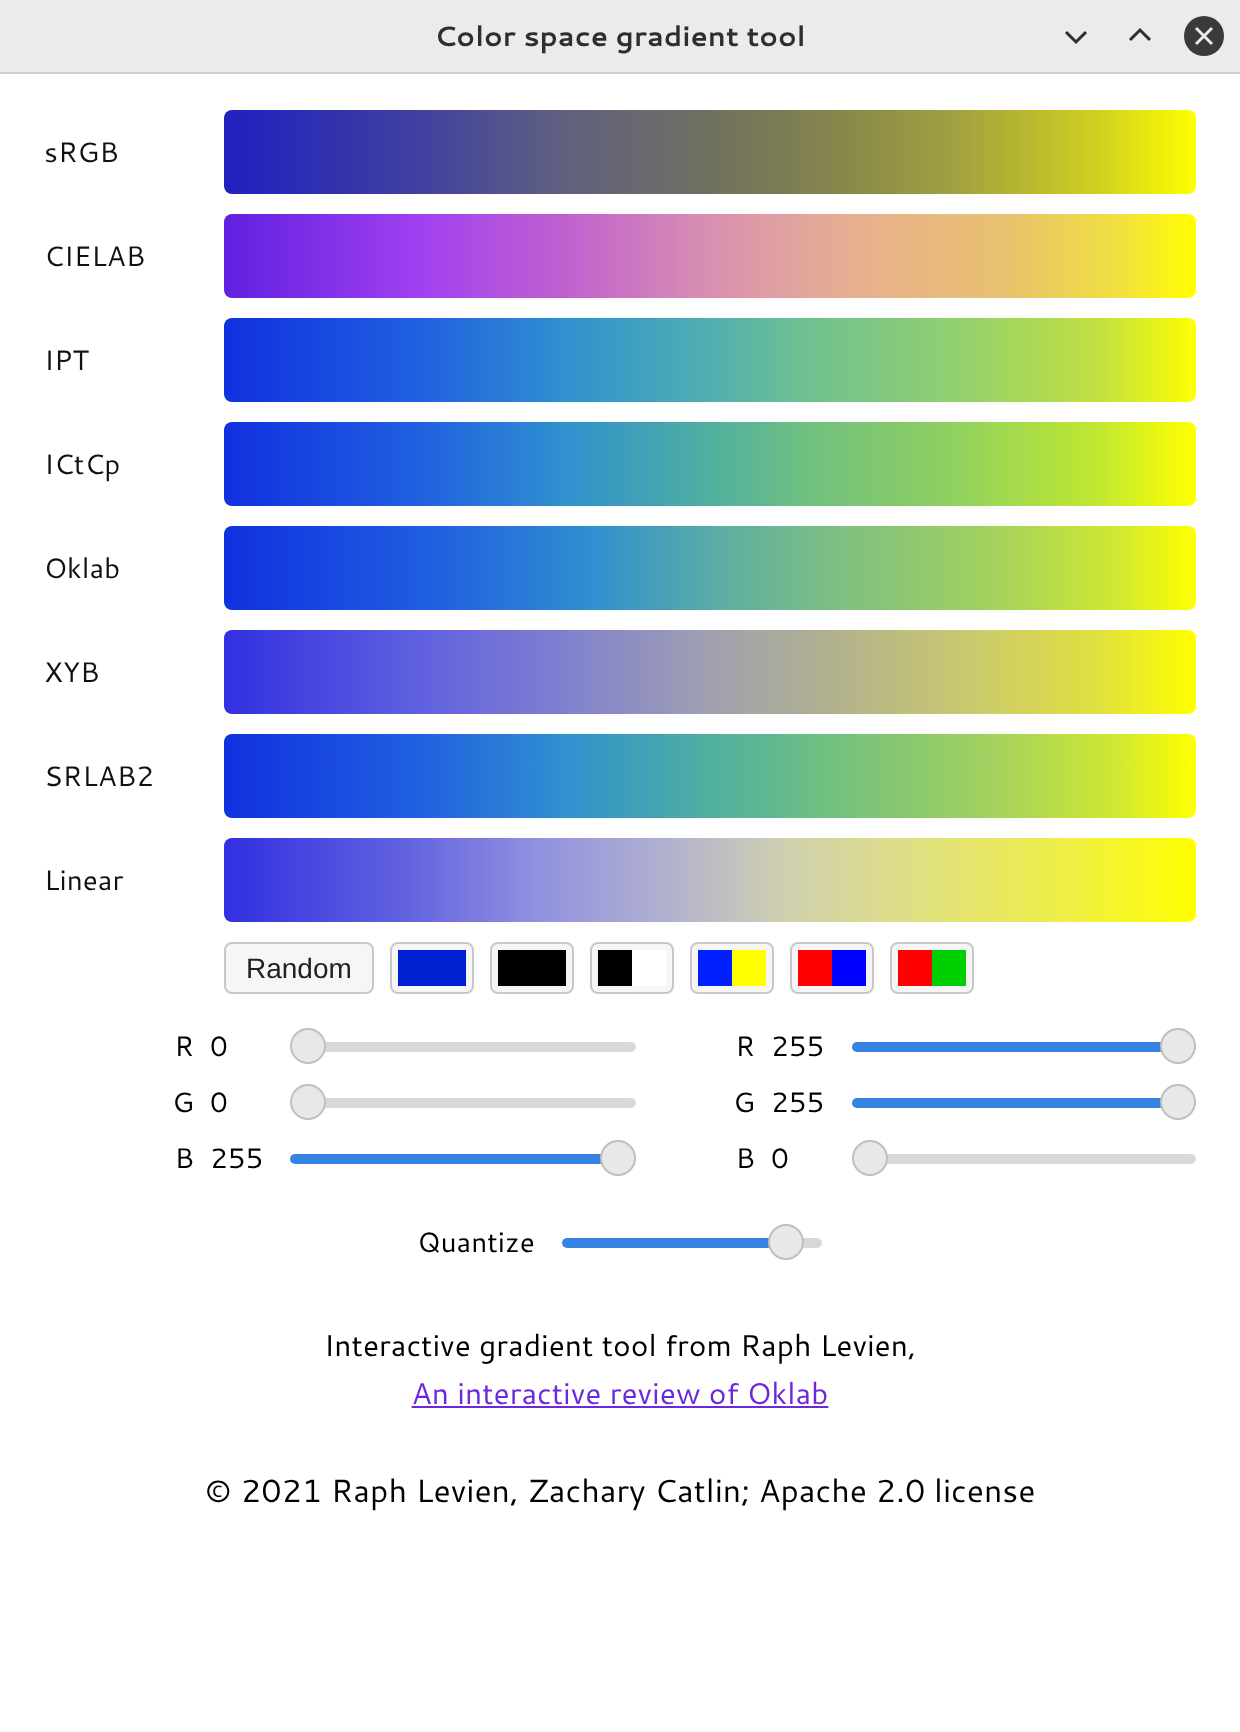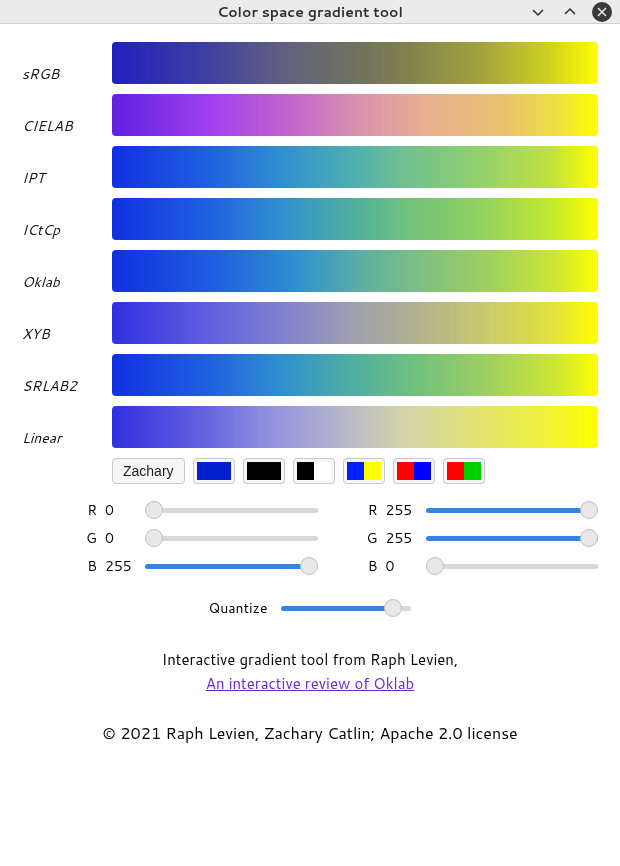--- a/index.html
+++ b/index.html
@@ -5,21 +5,21 @@
     * { box-sizing: border-box; margin: 0; padding: 0; }
     body {
       width: 620px;
       height: 866px;
       font-family: -apple-system, "Segoe UI", Cantarell, sans-serif;
       font-size: 14px;
       background: #fff;
       overflow: hidden;
     }
     .titlebar {
-      height: 24px;
+      height: 37px;
       background: #ebebeb;
       border-bottom: 1px solid #d0d0d0;
       display: flex;
       align-items: center;
       justify-content: center;
       position: relative;
     }
     .titlebar-title {
       font-weight: bold;
       color: #2e2e2e;
@@ -46,23 +46,22 @@
       height: 20px;
       border-radius: 50%;
       background: #3a3a3a;
       color: #ebebeb;
     }
     .content {
       padding: 18px 22px;
     }
     .gradient-row {
       display: flex;
-      align-items: flex-end;
+      align-items: center;
       margin-bottom: 10px;
-      font-style: italic;
     }
     .gradient-label {
       width: 90px;
       color: #111;
       font-size: 14px;
     }
     .gradient-bar {
       flex: 1;
       height: 42px;
       border-radius: 4px;
@@ -278,21 +277,21 @@
         <div class="gradient-label">SRLAB2</div>
         <div class="gradient-bar g-srlab2"></div>
       </div>
       <div class="gradient-row">
         <div class="gradient-label">Linear</div>
         <div class="gradient-bar g-linear"></div>
       </div>
     </div>
 
   <div class="preset-row">
-    <button class="random-btn">Zachary</button>
+    <button class="random-btn">Random</button>
     <div id="preset-list" style="display:flex;gap:8px;">
         <div class="swatch-btn">
           <div class="swatch-half" style="background: rgb(0, 32, 208);"></div>
           <div class="swatch-half" style="background: rgb(0, 32, 208);"></div>
         </div>
         <div class="swatch-btn">
           <div class="swatch-half" style="background: rgb(0, 0, 0);"></div>
           <div class="swatch-half" style="background: rgb(0, 0, 0);"></div>
         </div>
         <div class="swatch-btn">

